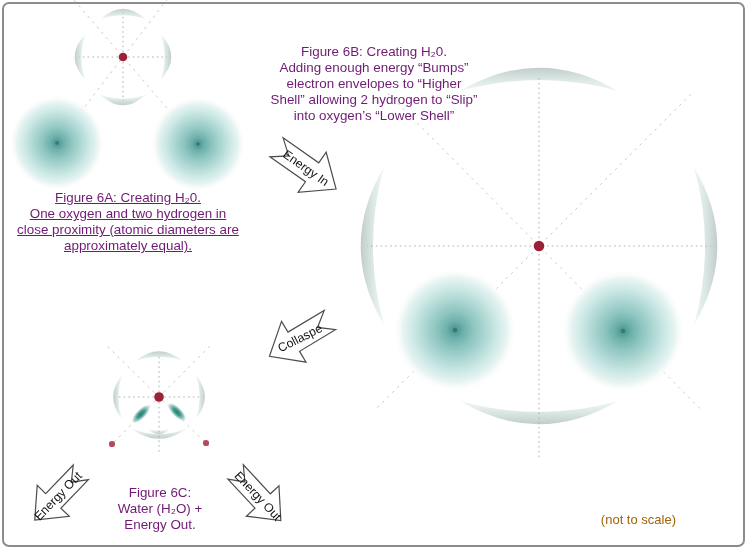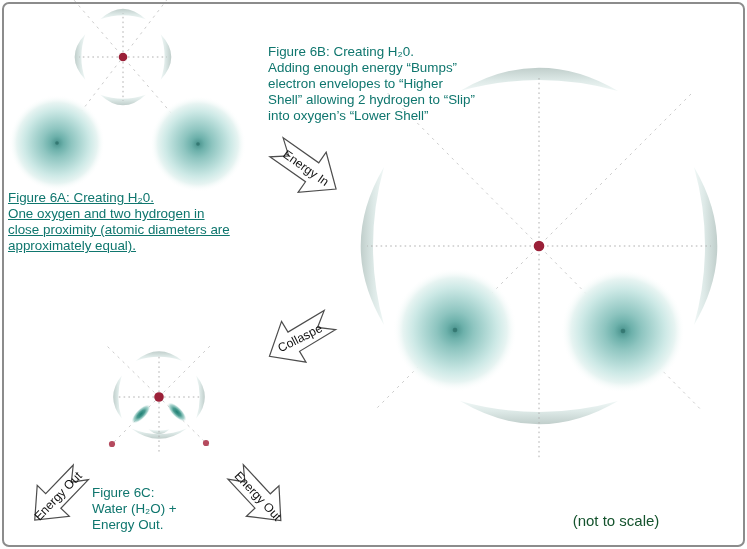--- a/index.html
+++ b/index.html
@@ -2,23 +2,23 @@
 <html><head>
 <meta charset="utf-8">
 <style>
   html,body{margin:0;padding:0;background:#fff;}
   .canvas{
     position:relative;width:747px;height:549px;background:#ffffff;
     overflow:hidden;font-family:"Liberation Sans",sans-serif;color:#111;
   }
   .frame{position:absolute;inset:2px;border:2px solid #8c8c8c;border-radius:7px;pointer-events:none;}
   svg{position:absolute;left:0;top:0;}
-  .cap{position:absolute;white-space:pre-line;
-       font-size:13.4px;line-height:1.2;color:#0f766e;}
-  .footer{position:absolute;font-size:15px;color:#14532d;text-align:center;}
+  .cap{position:absolute;text-align:center;white-space:pre-line;
+       font-size:13.4px;line-height:1.2;color:#701a75;}
+  .footer{position:absolute;font-size:13px;color:#a16207;text-align:right;}
   text{font-family:"Liberation Sans",sans-serif;}
 </style>
 </head>
 <body>
 
 <div class="canvas">
 
   <svg id="scene" width="747" height="549" viewBox="0 0 747 549">
     <defs>
       <radialGradient id="blobGrad">

